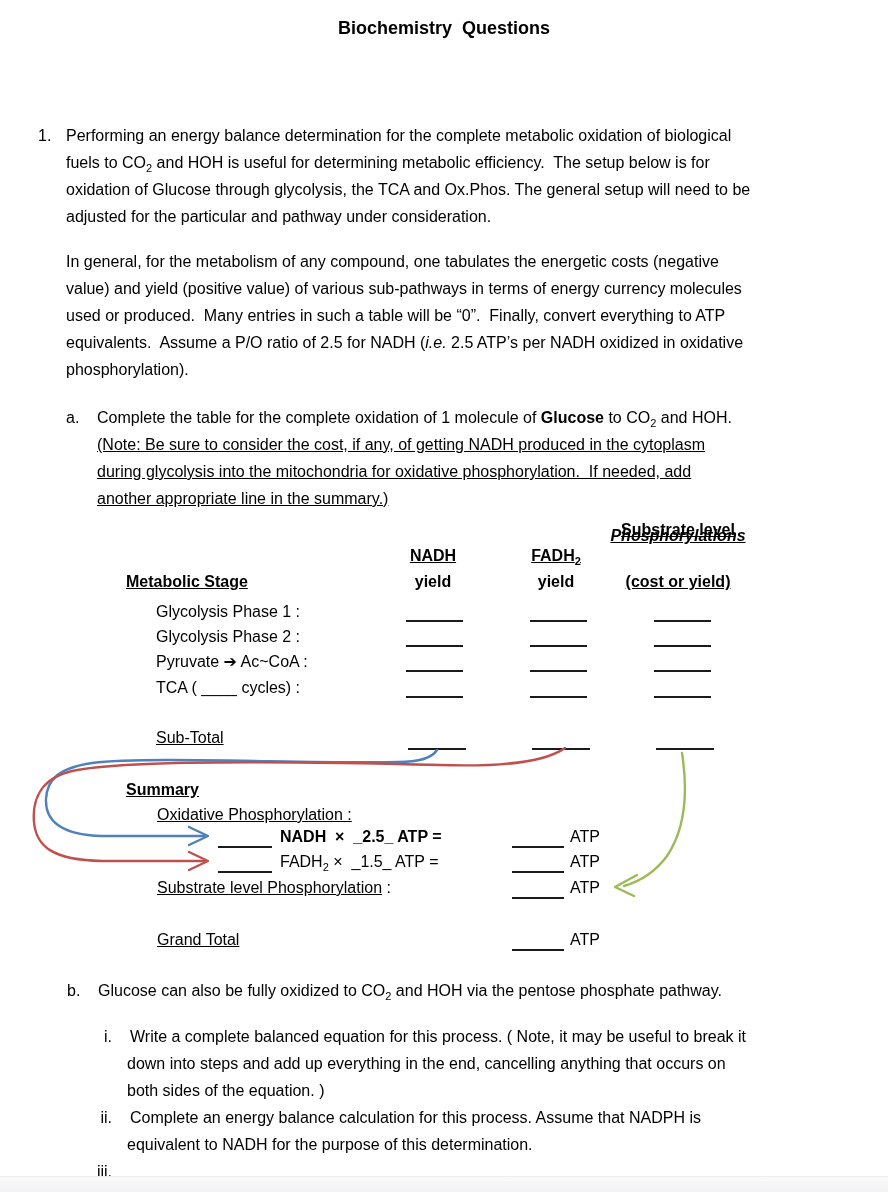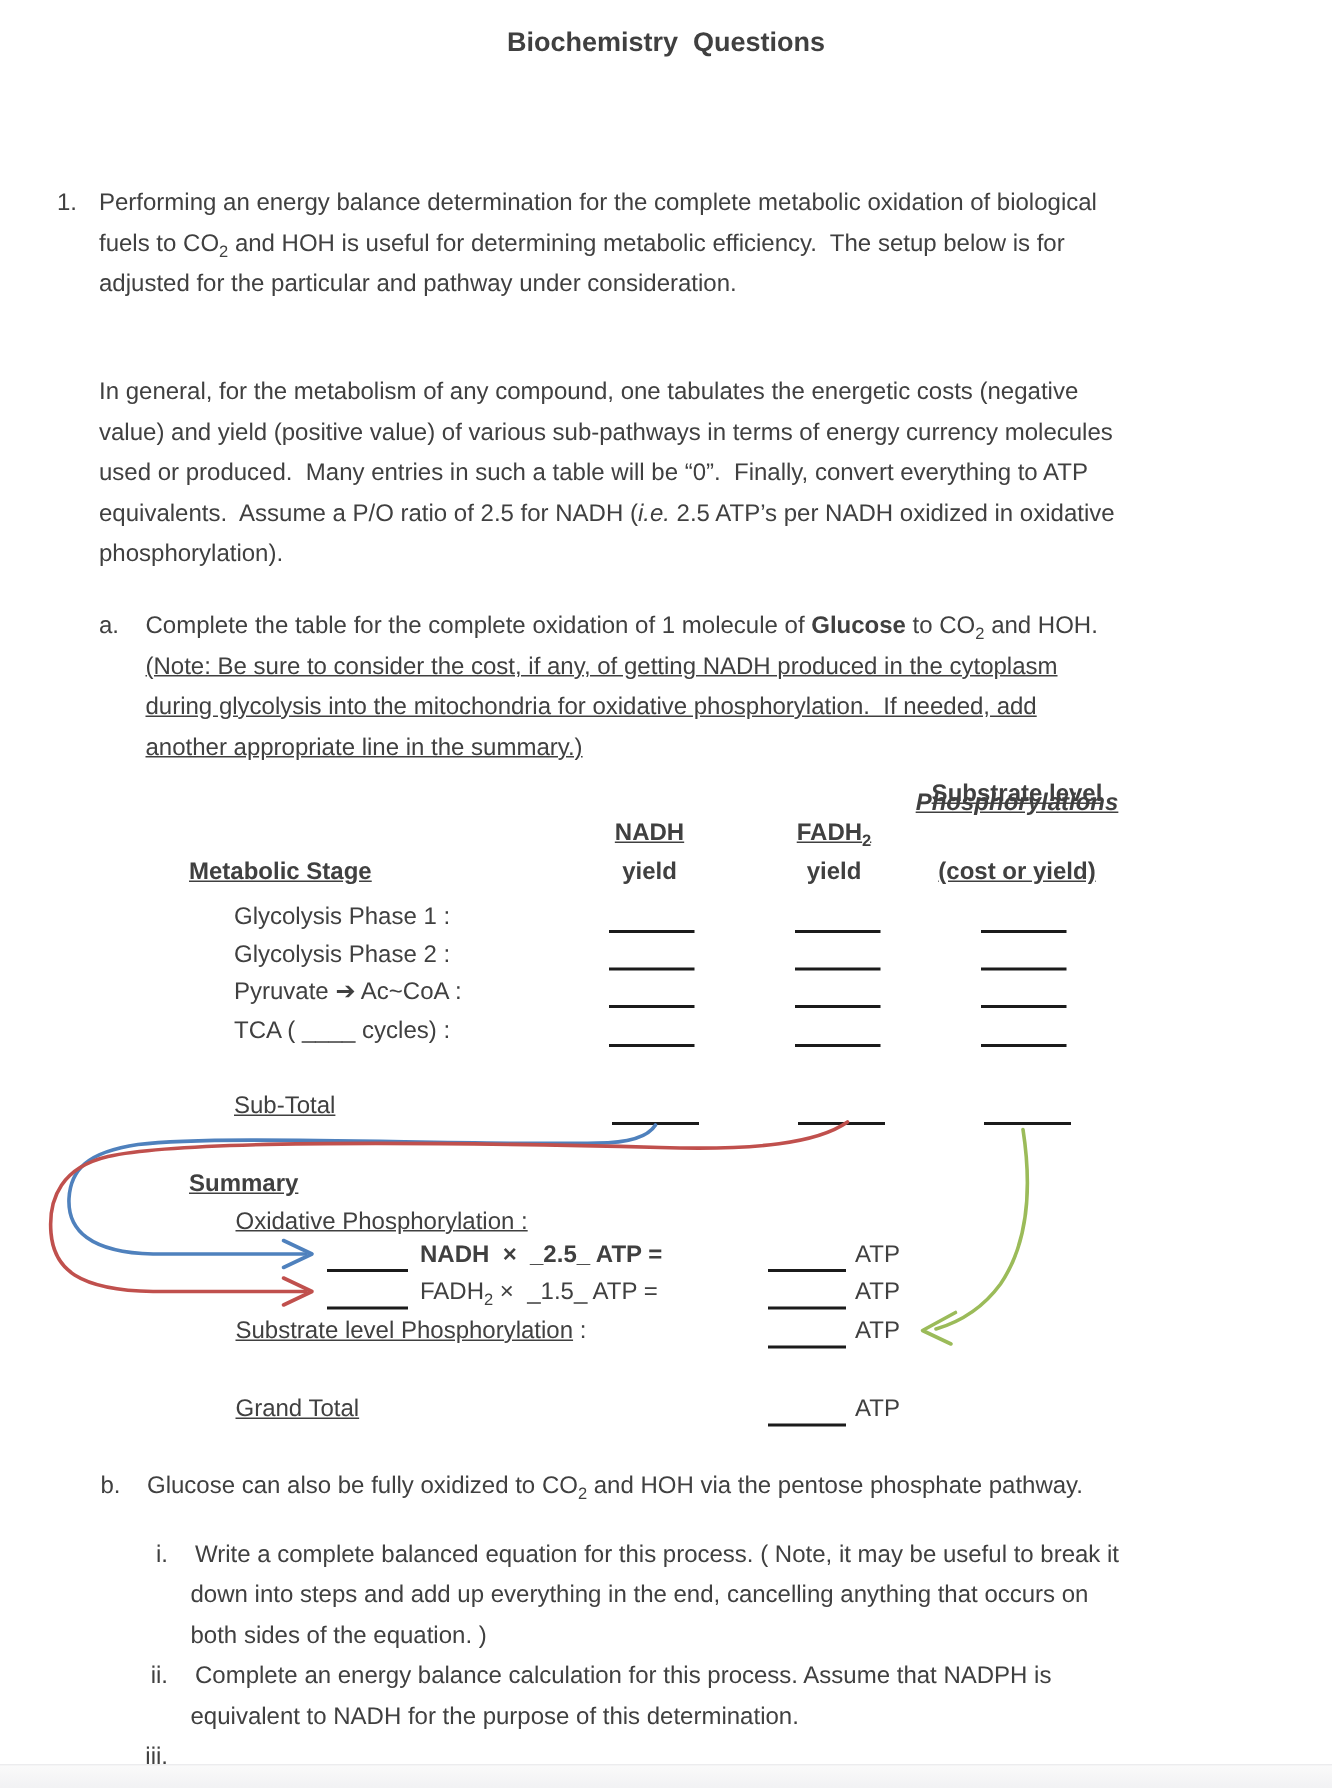--- a/index.html
+++ b/index.html
@@ -1,18 +1,18 @@
 <!DOCTYPE html>
 <html><head>
 <meta charset="utf-8">
 <style>
   html,body{margin:0;padding:0;background:#ffffff;}
   .page{
     position:relative;width:888px;height:1192px;background:#ffffff;
-    font-family:"Liberation Sans",sans-serif;color:#404040;overflow:hidden;
+    font-family:"Liberation Sans",sans-serif;color:#000000;overflow:hidden;
   }
   .abs{position:absolute;}
   .line{white-space:pre;font-size:16px;line-height:27px;}
   .b{font-weight:bold;}
   .u{text-decoration:underline;}
   .it{font-style:italic;}
   sub{font-size:11px;line-height:0;}
   .title{width:888px;text-align:center;font-size:18px;font-weight:bold;white-space:pre;}
   .num{font-size:16px;line-height:27px;white-space:pre;}
   .numbox{width:28px;text-align:right;font-size:16px;line-height:27px;white-space:pre;}
@@ -28,20 +28,21 @@
 
 <div class="page">
 
   <div class="abs title" style="top:18px;left:0;">Biochemistry  Questions</div>
 
   <div class="abs num" style="top:122px;left:38px;">1.</div>
 
   <div class="abs" style="top:122px;left:66px;">
     <div class="line">Performing an energy balance determination for the complete metabolic oxidation of biological</div>
     <div class="line"><span>fuels to CO</span><sub>2</sub><span> and HOH is useful for determining metabolic efficiency.  The setup below is for</span></div>
+    <div class="line">oxidation of Glucose through glycolysis, the TCA and Ox.Phos. The general setup will need to be</div>
     <div class="line">adjusted for the particular and pathway under consideration.</div>
   </div>
 
   <div class="abs" style="top:248px;left:66px;">
     <div class="line">In general, for the metabolism of any compound, one tabulates the energetic costs (negative</div>
     <div class="line">value) and yield (positive value) of various sub-pathways in terms of energy currency molecules</div>
     <div class="line">used or produced.  Many entries in such a table will be “0”.  Finally, convert everything to ATP</div>
     <div class="line"><span>equivalents.  Assume a P/O ratio of 2.5 for NADH (</span><span class="it">i.e.</span><span> 2.5 ATP’s per NADH oxidized in oxidative</span></div>
     <div class="line">phosphorylation).</div>
   </div>

